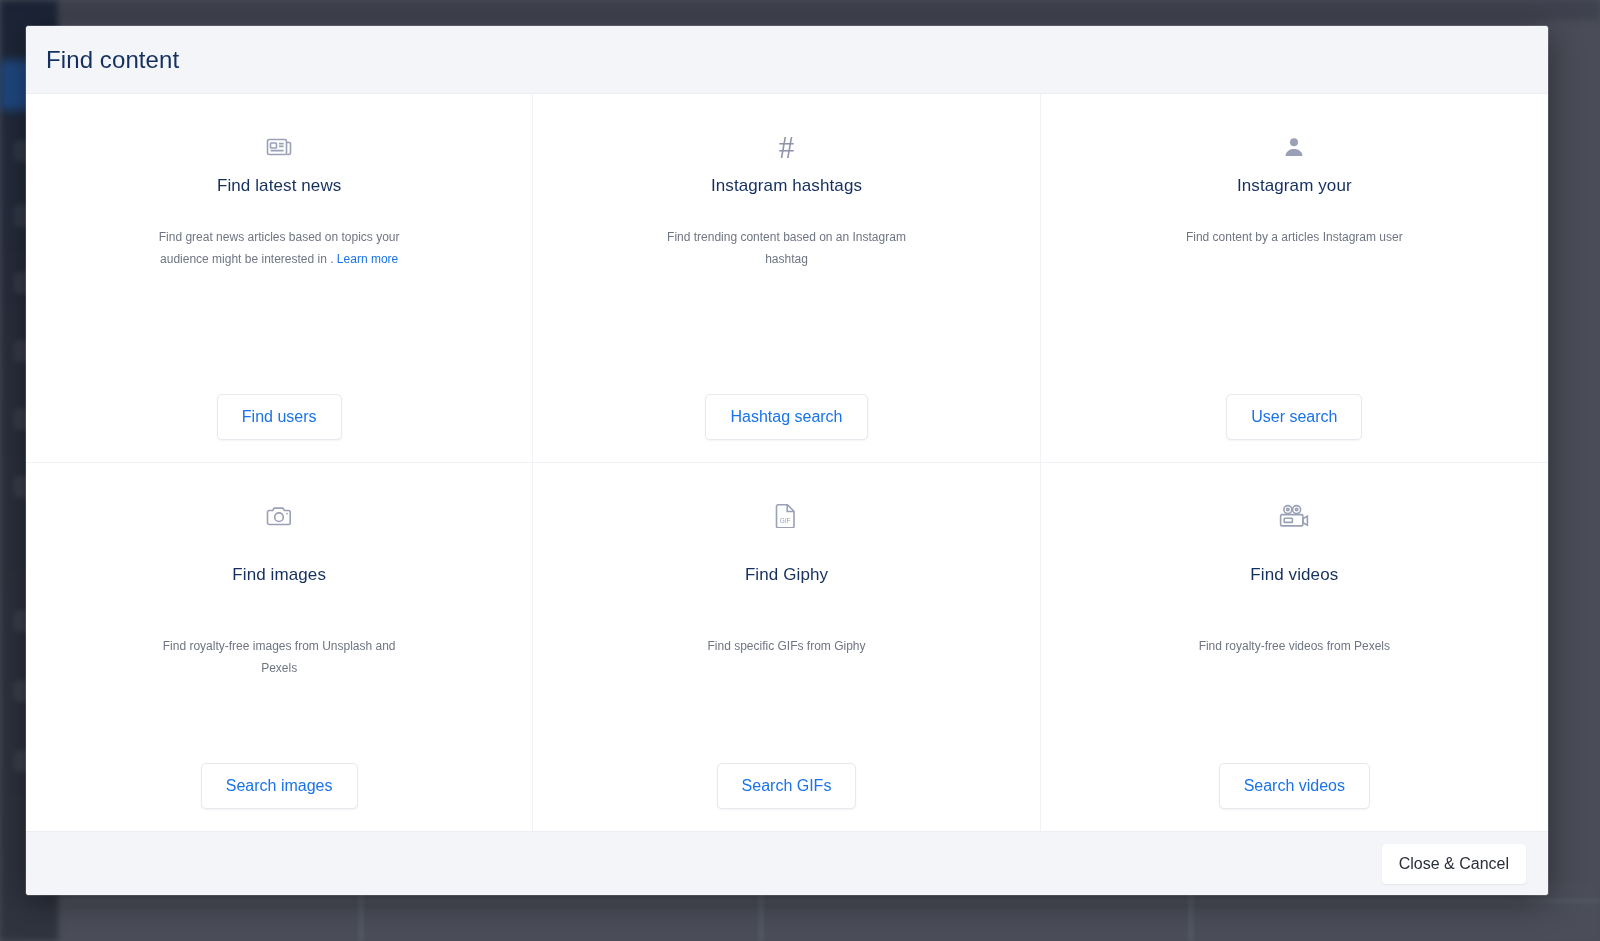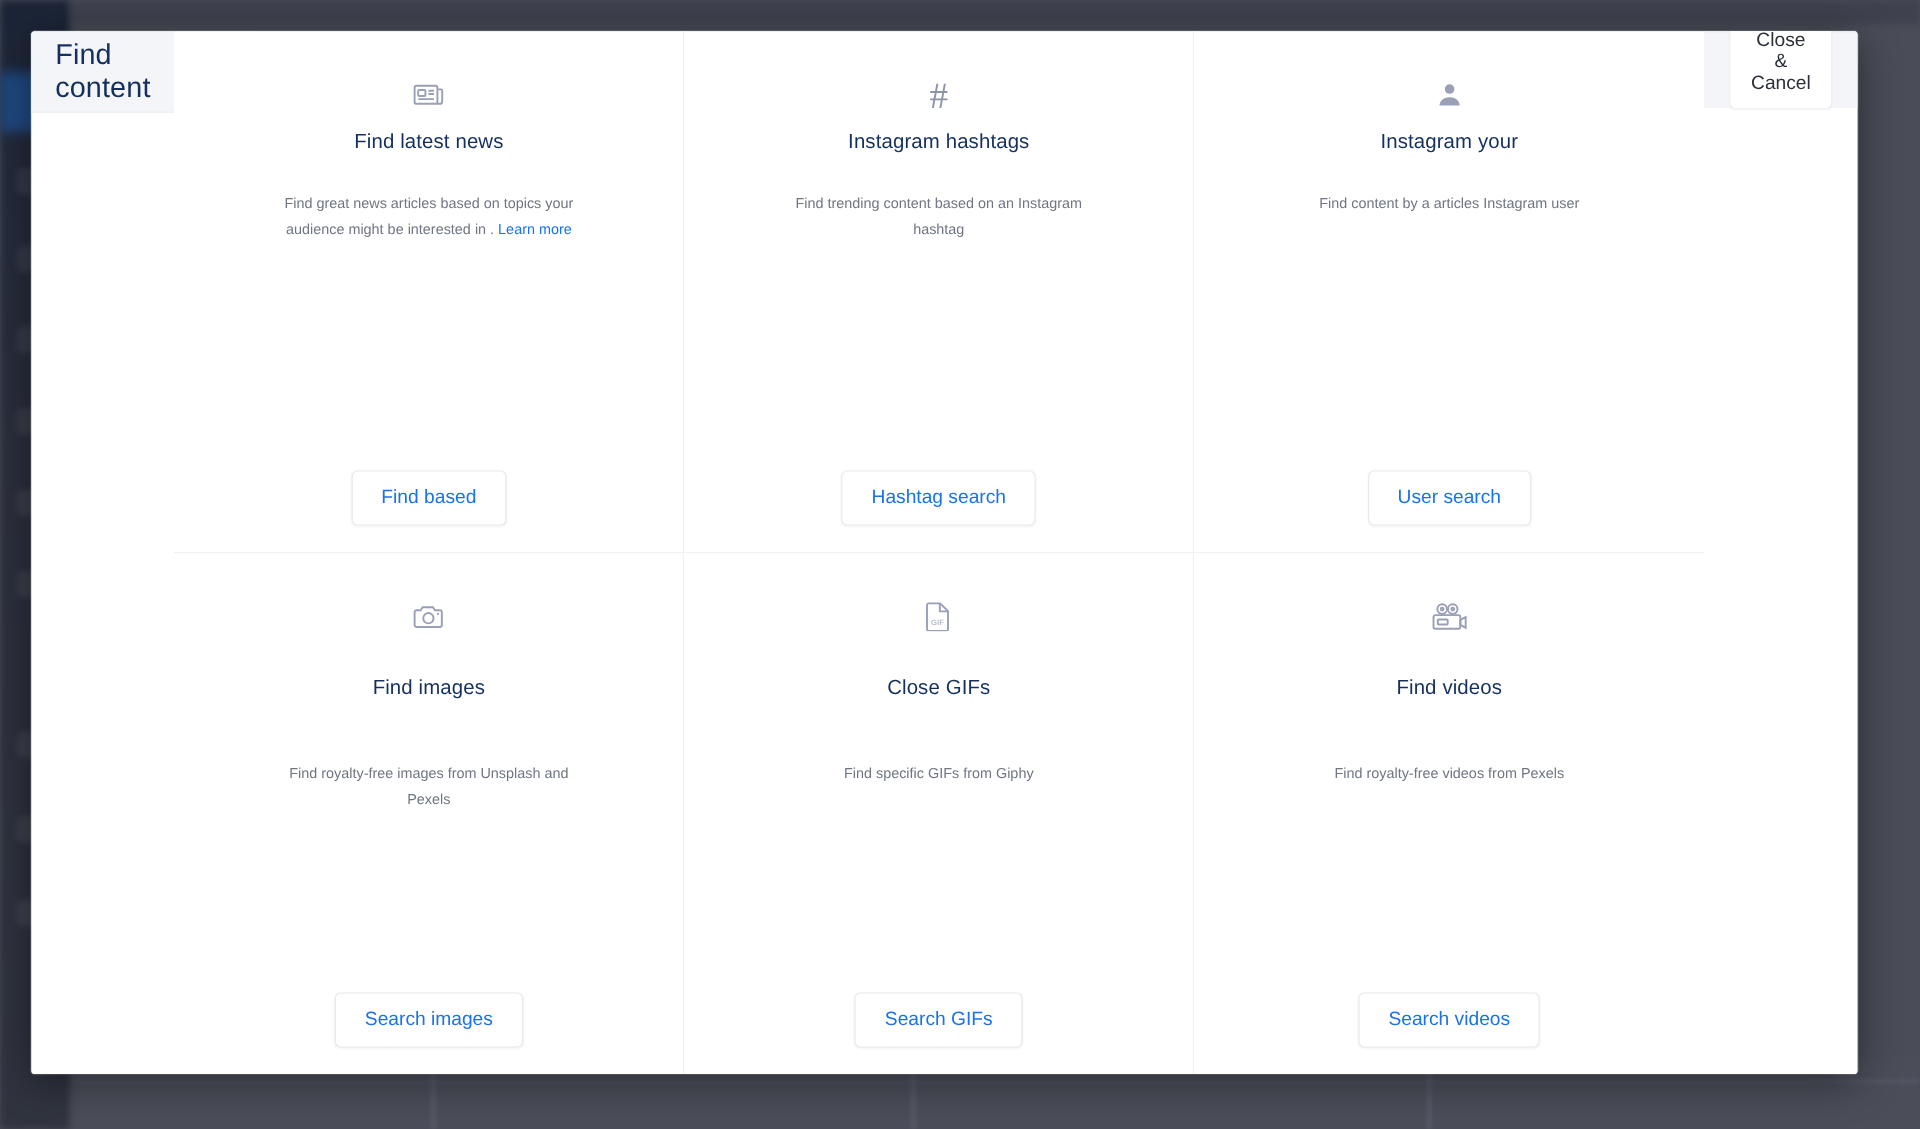--- a/index.html
+++ b/index.html
@@ -62,21 +62,21 @@
 
   
   #modal {
     position: absolute;
     left: 26px; top: 26px;
     width: 1522px; height: 869px;
     background: #ffffff;
     border-radius: 3px;
     box-shadow: 0 6px 34px rgba(0,0,0,.45), 0 0 0 1px rgba(255,255,255,.18);
     display: flex;
-    flex-direction: row;
+    flex-direction: column;
     overflow: hidden;
   }
 
   .modal-header {
     height: 68px;
     flex: 0 0 68px;
     background: #f4f5f9;
     border-bottom: 1px solid #eceef3;
     display: flex;
     align-items: center;
@@ -163,23 +163,23 @@
     box-shadow: 0 1px 2px rgba(16,24,40,.05);
     white-space: nowrap;
   }
 
   .modal-footer {
     flex: 0 0 64px;
     height: 64px;
     background: #f4f5f9;
     border-top: 1px solid #eceef3;
     display: flex;
-    align-items: flex-end;
+    align-items: flex-start;
     justify-content: flex-end;
-    padding: 0 22px;
+    padding: 12px 22px;
   }
   .footer-btn {
     background: #ffffff;
     border: 1px solid #ffffff;
     border-radius: 4px;
     color: #2b2f3a;
     font-size: 16px;
     font-family: "Liberation Sans", sans-serif;
     padding: 10px 16px;
     cursor: pointer;
@@ -222,21 +222,21 @@
         <svg width="26" height="24" viewBox="0 0 26 24" fill="none" stroke="currentColor" stroke-width="1.6">
           <rect x="1.5" y="4.5" width="19" height="15" rx="1.6"></rect>
           <path d="M20.5 7.5h3a1 1 0 0 1 1 1v9a2 2 0 0 1-2 2h-2"></path>
           <rect x="4.5" y="8" width="6" height="5" rx="0.8"></rect>
           <path d="M13 8.6h4.6M13 11.4h4.6M4.6 15.6h13"></path>
         </svg>
       </div>
       <div class="card-title">Find latest news</div>
       <p class="card-desc"><span>Find great news articles based on topics your audience might be interested in .</span> <a class="learn-more" href="#">Learn more</a></p>
       <div class="card-spacer"></div>
-      <button class="card-btn">Find based</button>
+      <button class="card-btn">Find users</button>
     </div>
 
     <div class="card">
       <div class="card-icon">
         <span class="hash">#</span>
       </div>
       <div class="card-title">Instagram hashtags</div>
       <p class="card-desc">Find trending content based on an Instagram hashtag</p>
       <div class="card-spacer"></div>
       <button class="card-btn">Hashtag search</button>
@@ -270,21 +270,21 @@
     </div>
 
     <div class="card">
       <div class="card-icon">
         <svg width="22" height="25" viewBox="0 0 22 25" fill="none" stroke="currentColor" stroke-width="1.6">
           <path d="M3 1.8h9.4L19 8.3v14.9a1.5 1.5 0 0 1-1.5 1.5H3a1.5 1.5 0 0 1-1.5-1.5V3.3A1.5 1.5 0 0 1 3 1.8z"></path>
           <path d="M12.2 1.9v6.6H18.8"></path>
           <text x="10.2" y="19.6" font-family="Liberation Sans, sans-serif" font-size="6.4" fill="currentColor" stroke="none" text-anchor="middle">GIF</text>
         </svg>
       </div>
-      <div class="card-title">Close GIFs</div>
+      <div class="card-title">Find Giphy</div>
       <p class="card-desc">Find specific GIFs from Giphy</p>
       <div class="card-spacer"></div>
       <button class="card-btn">Search GIFs</button>
     </div>
 
     <div class="card">
       <div class="card-icon">
         <svg width="30" height="24" viewBox="0 0 30 24" fill="none" stroke="currentColor" stroke-width="1.6">
           <circle cx="8.8" cy="5.6" r="4"></circle>
           <circle cx="17.6" cy="5.6" r="4"></circle>

